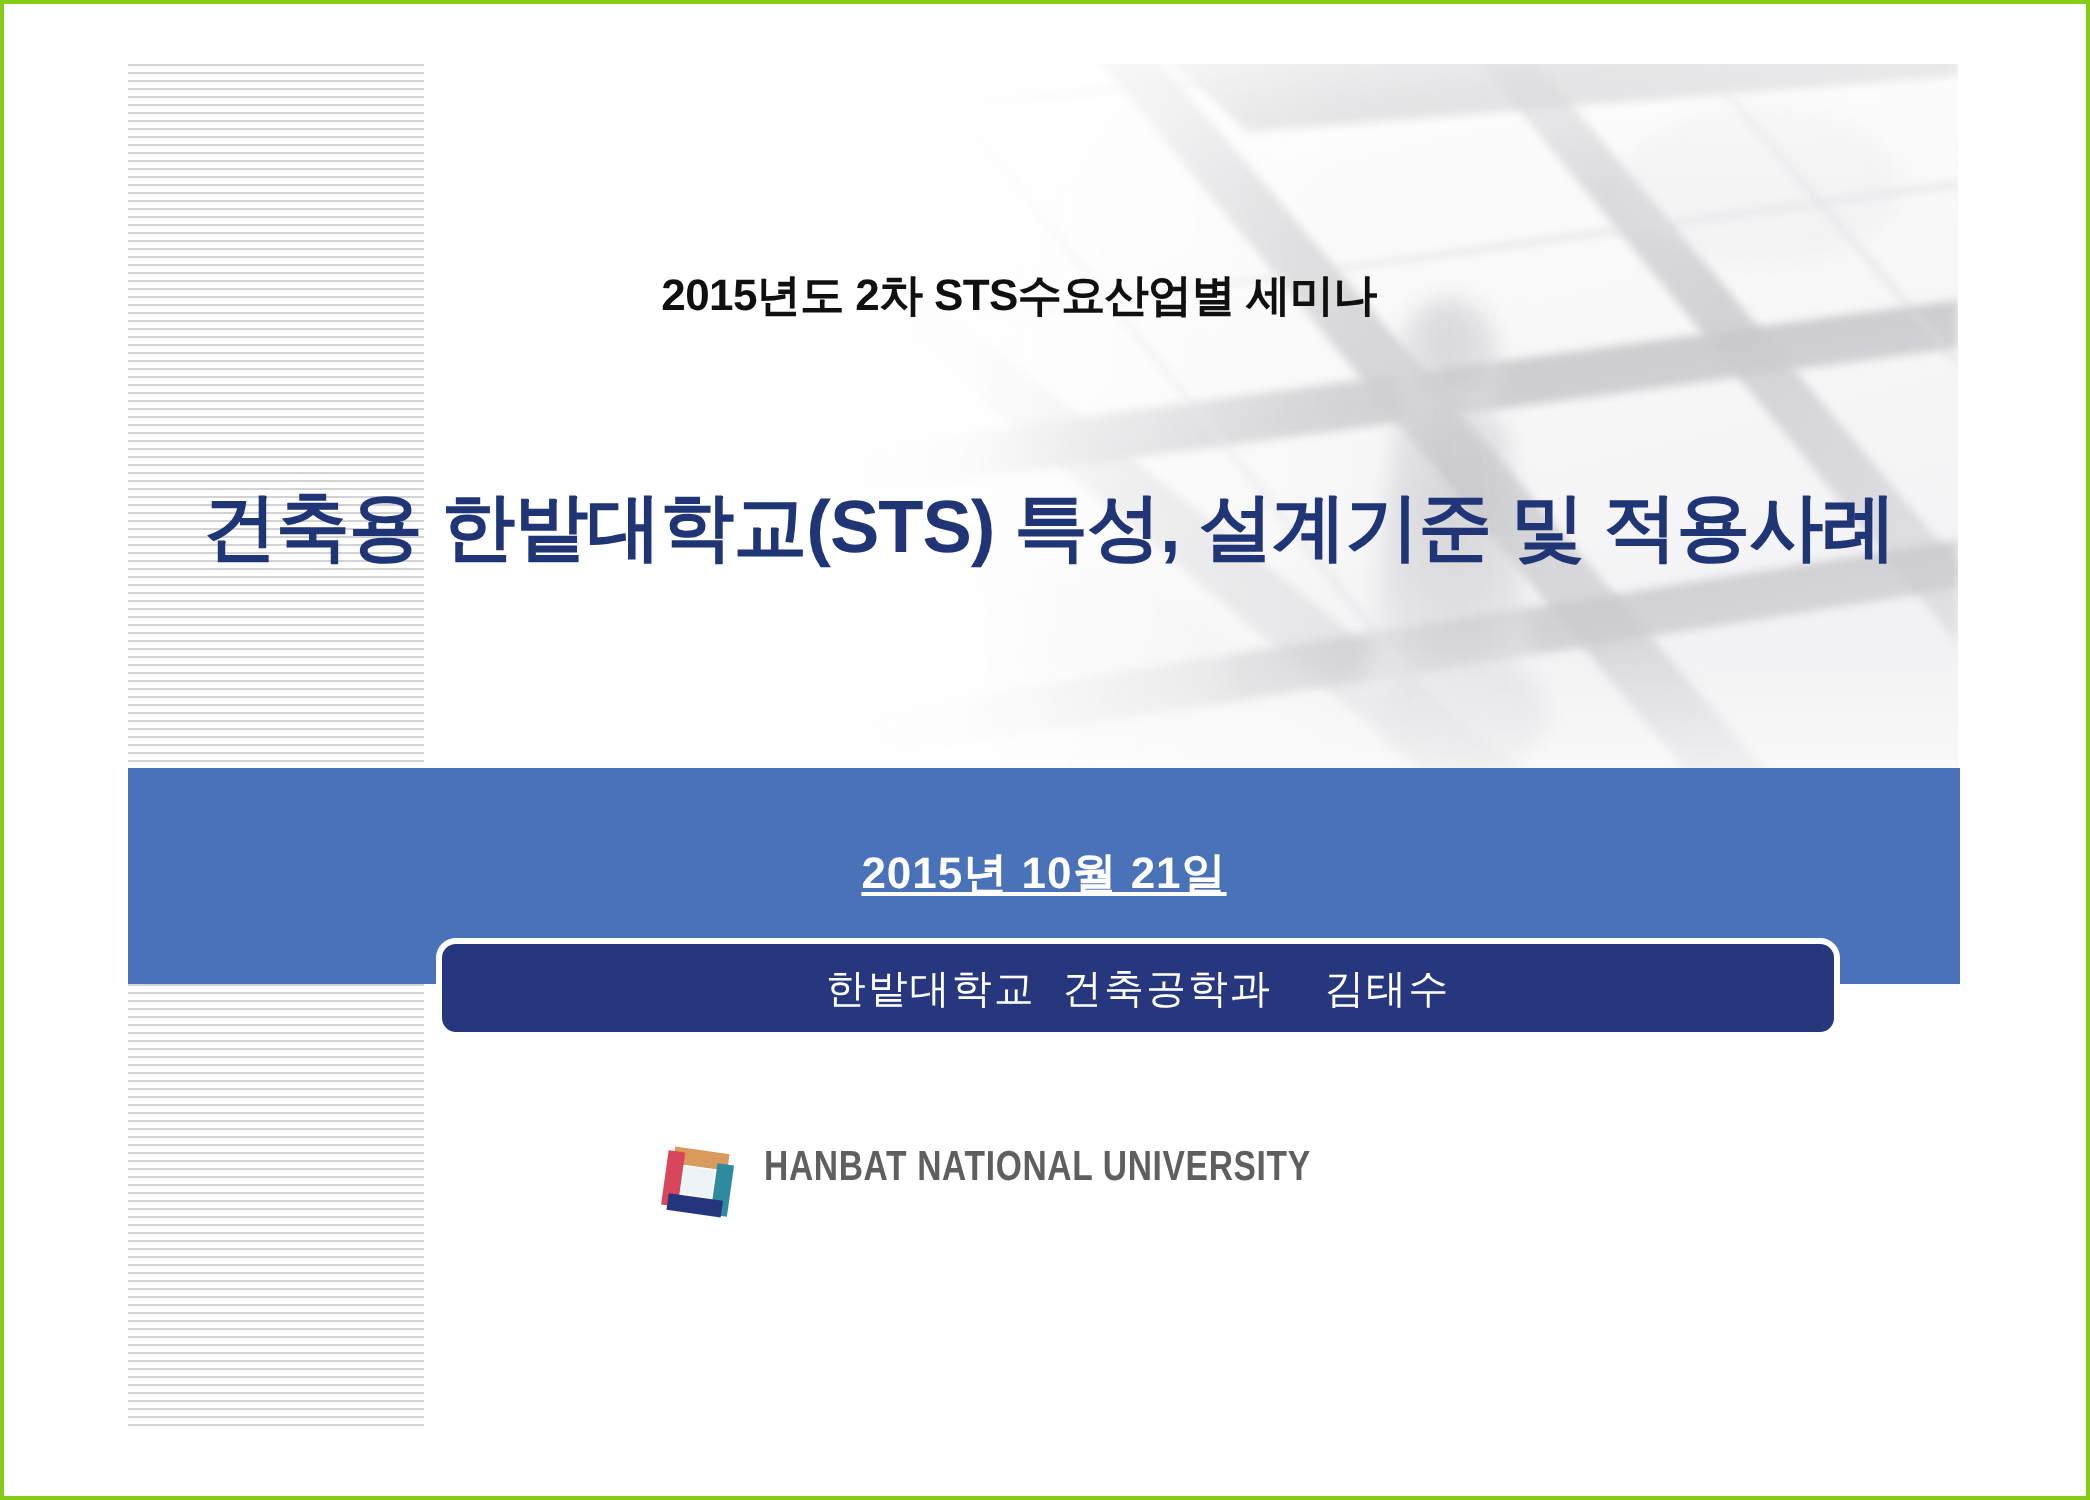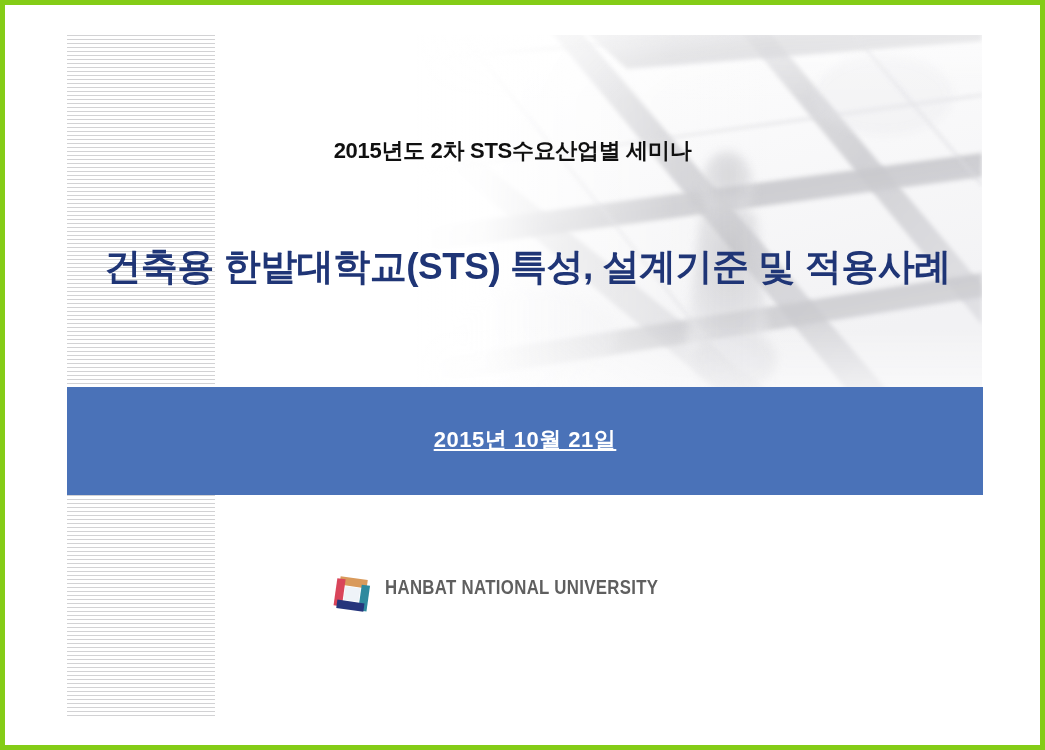--- a/index.html
+++ b/index.html
@@ -13,21 +13,21 @@
     font-family: "Liberation Sans", "DejaVu Sans", sans-serif;
     overflow: hidden;
   }
 
   #slide {
     position: relative;
     width: 1045px;
     height: 750px;
     background: #ffffff;
     box-sizing: border-box;
-    border: 5px solid #84cc16;
+    border: 2px solid #84cc16;
     overflow: hidden;
   }
 
   
   .stripes {
     position: absolute;
     left: 62px;
     top: 30px;
     width: 148px;
     height: 684px;
@@ -262,20 +262,23 @@
   </div>
 
   <div class="seminar-line">2015년도 2차 STS수요산업별 세미나</div>
 
   <div class="main-title">건축용 한밭대학교(STS) 특성, 설계기준 및 적용사례</div>
 
   <div class="blue-band"></div>
 
   <div class="date-line">2015년 10월 21일</div>
 
+  <div class="speaker-box">
+    <span class="speaker-text">한밭대학교  건축공학과    김태수</span>
+  </div>
 
   <div class="logo-row">
     <svg class="logo-mark" viewBox="0 0 100 100">
       <g transform="rotate(8 50 50)">
 
         <polygon points="14,8 86,8 86,30 14,30" fill="#d99a5b"></polygon>
 
         <polygon points="6,14 28,14 28,86 6,86" fill="#d9455a"></polygon>
 
         <polygon points="72,22 94,22 94,90 72,90" fill="#2e8a9e"></polygon>

